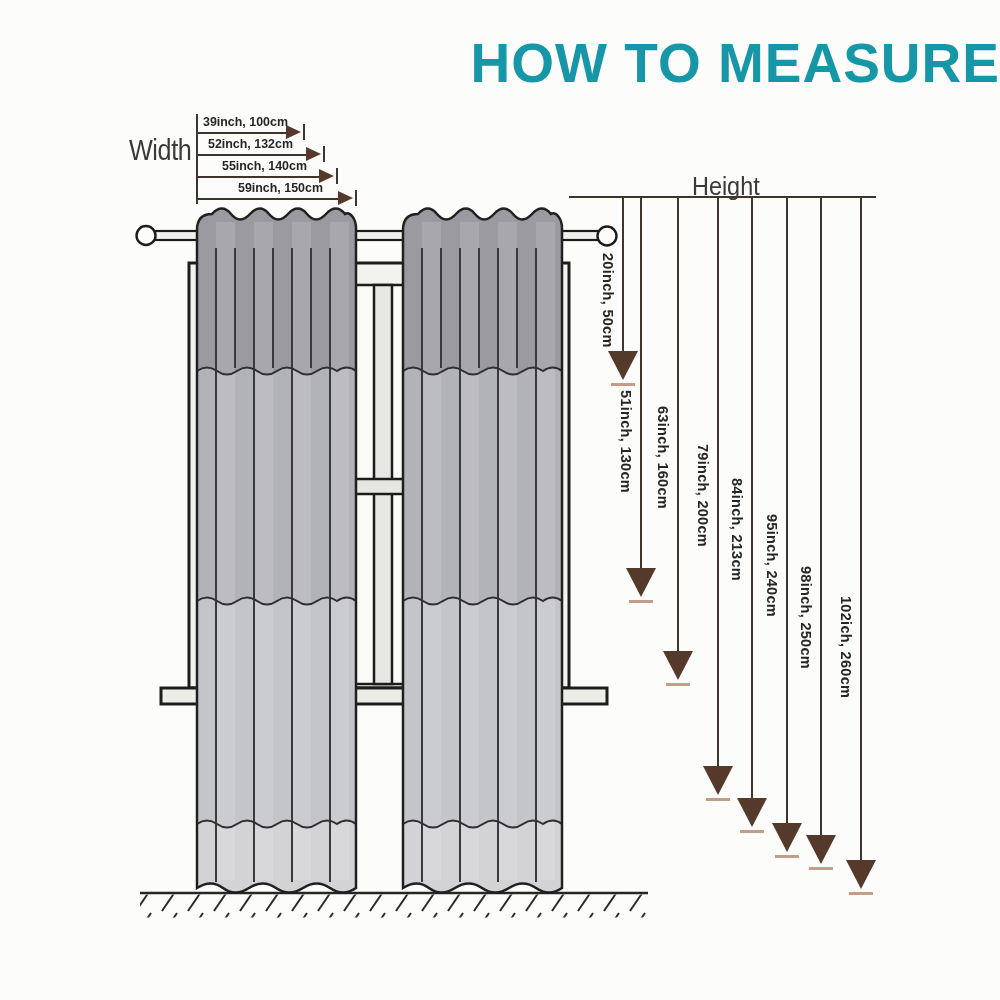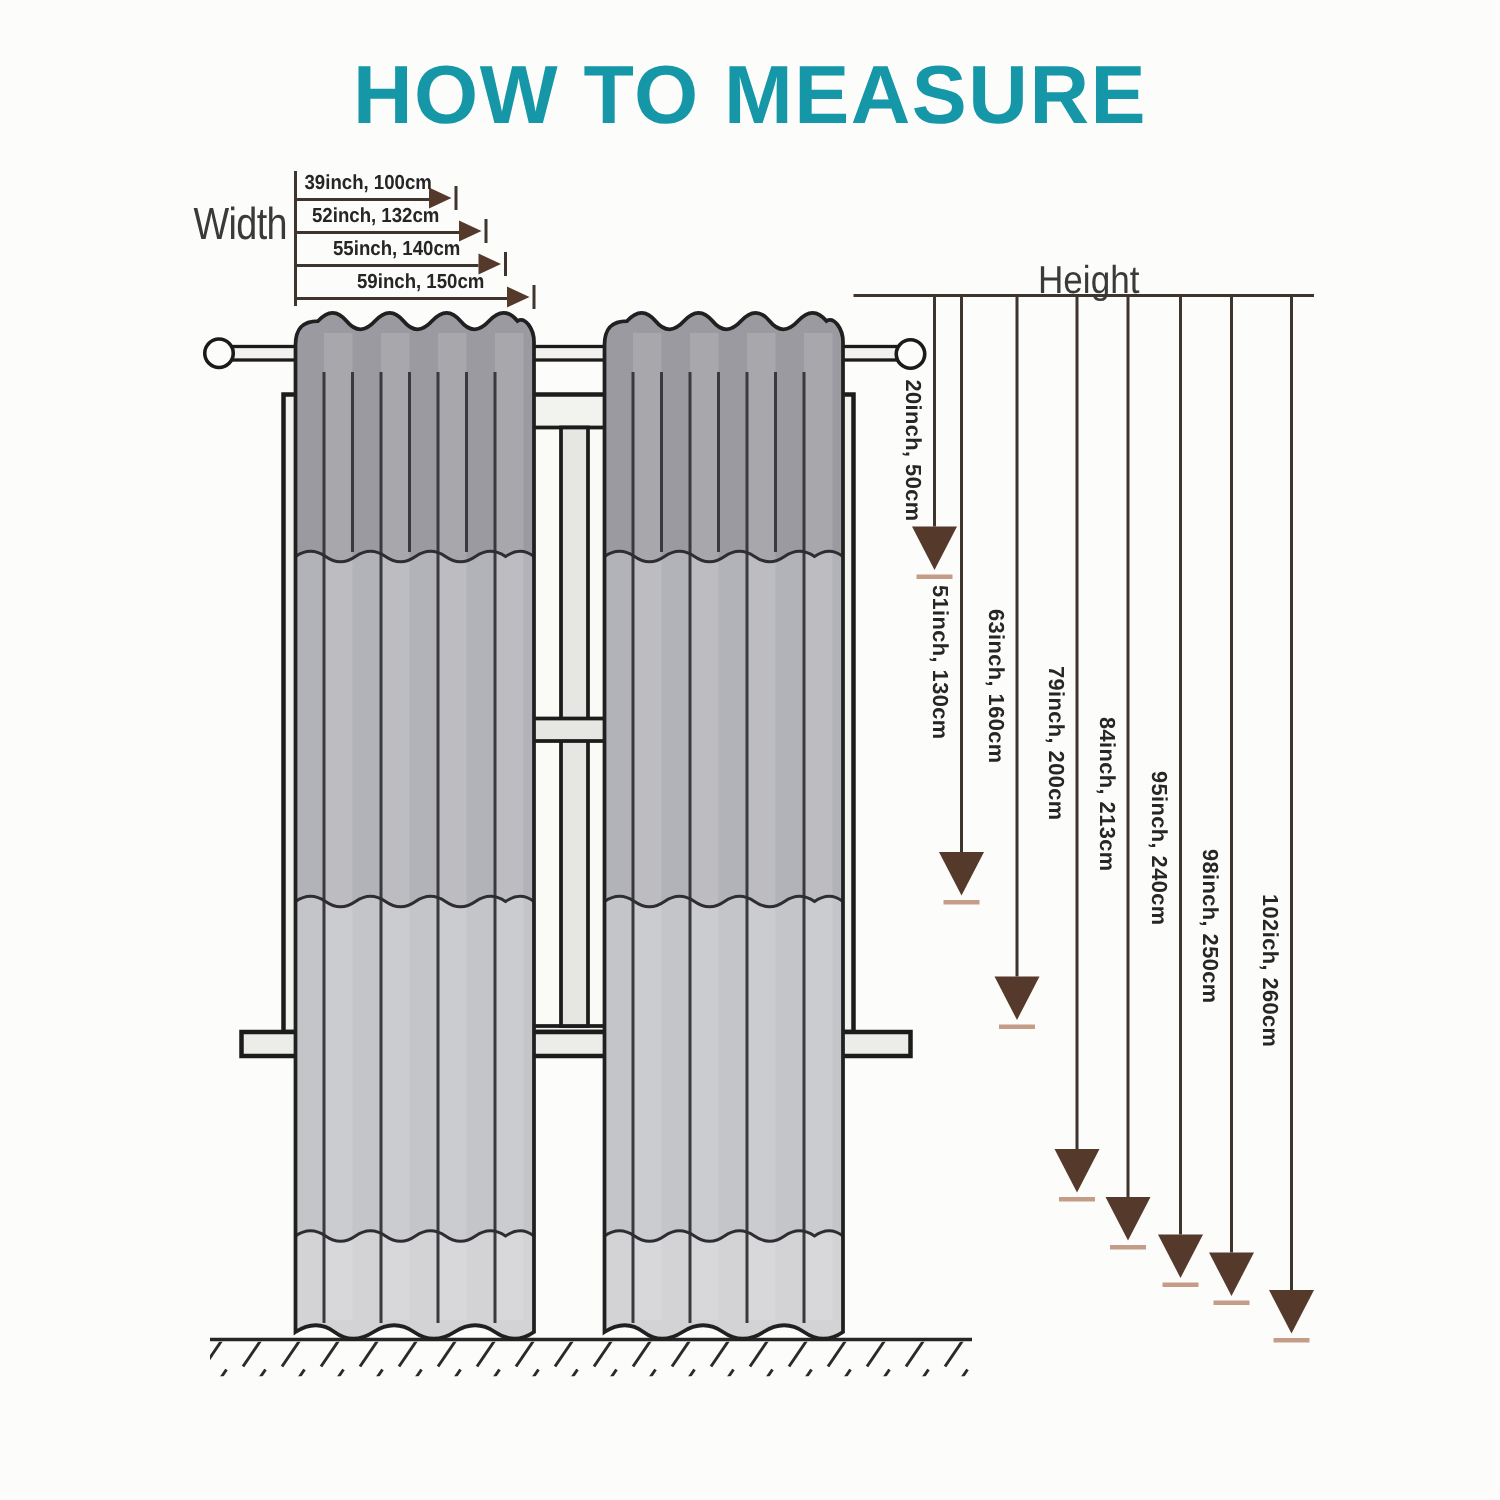--- a/index.html
+++ b/index.html
@@ -9,21 +9,21 @@
     --tick:#C59C87;
     --s1:#9A9AA0; --s2:#B2B3B8; --s3:#C4C5C9; --s4:#D3D3D6;
   }
   html,body{margin:0;padding:0;background:#ffffff;}
   .stage{
     position:relative;width:1000px;height:1000px;background:#FCFCFA;
     font-family:"Liberation Sans",sans-serif;overflow:hidden;
   }
   .illustration{position:absolute;left:0;top:0;width:1000px;height:1000px;}
   .title{
-    position:absolute;top:31px;left:0;width:100%;text-align:center;
+    position:absolute;top:31px;left:0;width:100%;text-align:right;
     font-size:55px;font-weight:bold;letter-spacing:1px;color:var(--accent);
   }
   .big-label{position:absolute;color:#3A3A3A;white-space:nowrap;}
   .width-label{left:129px;top:133px;font-size:30px;transform:scaleX(.84);transform-origin:left top;letter-spacing:-.5px;}
   .height-label{left:692px;top:171px;font-size:26px;transform:scaleX(.9);transform-origin:left top;}
   .ref-vline{position:absolute;left:196px;top:114px;width:2px;height:90px;background:var(--line);}
   .top-hline{position:absolute;left:569px;top:196px;width:307px;height:2px;background:var(--line);}
   .w-line{position:absolute;height:2px;background:var(--line);}
   .w-head{position:absolute;width:0;height:0;border-top:7px solid transparent;border-bottom:7px solid transparent;border-left:15px solid var(--arrow);}
   .w-tick{position:absolute;width:2px;height:16px;background:var(--line);}

